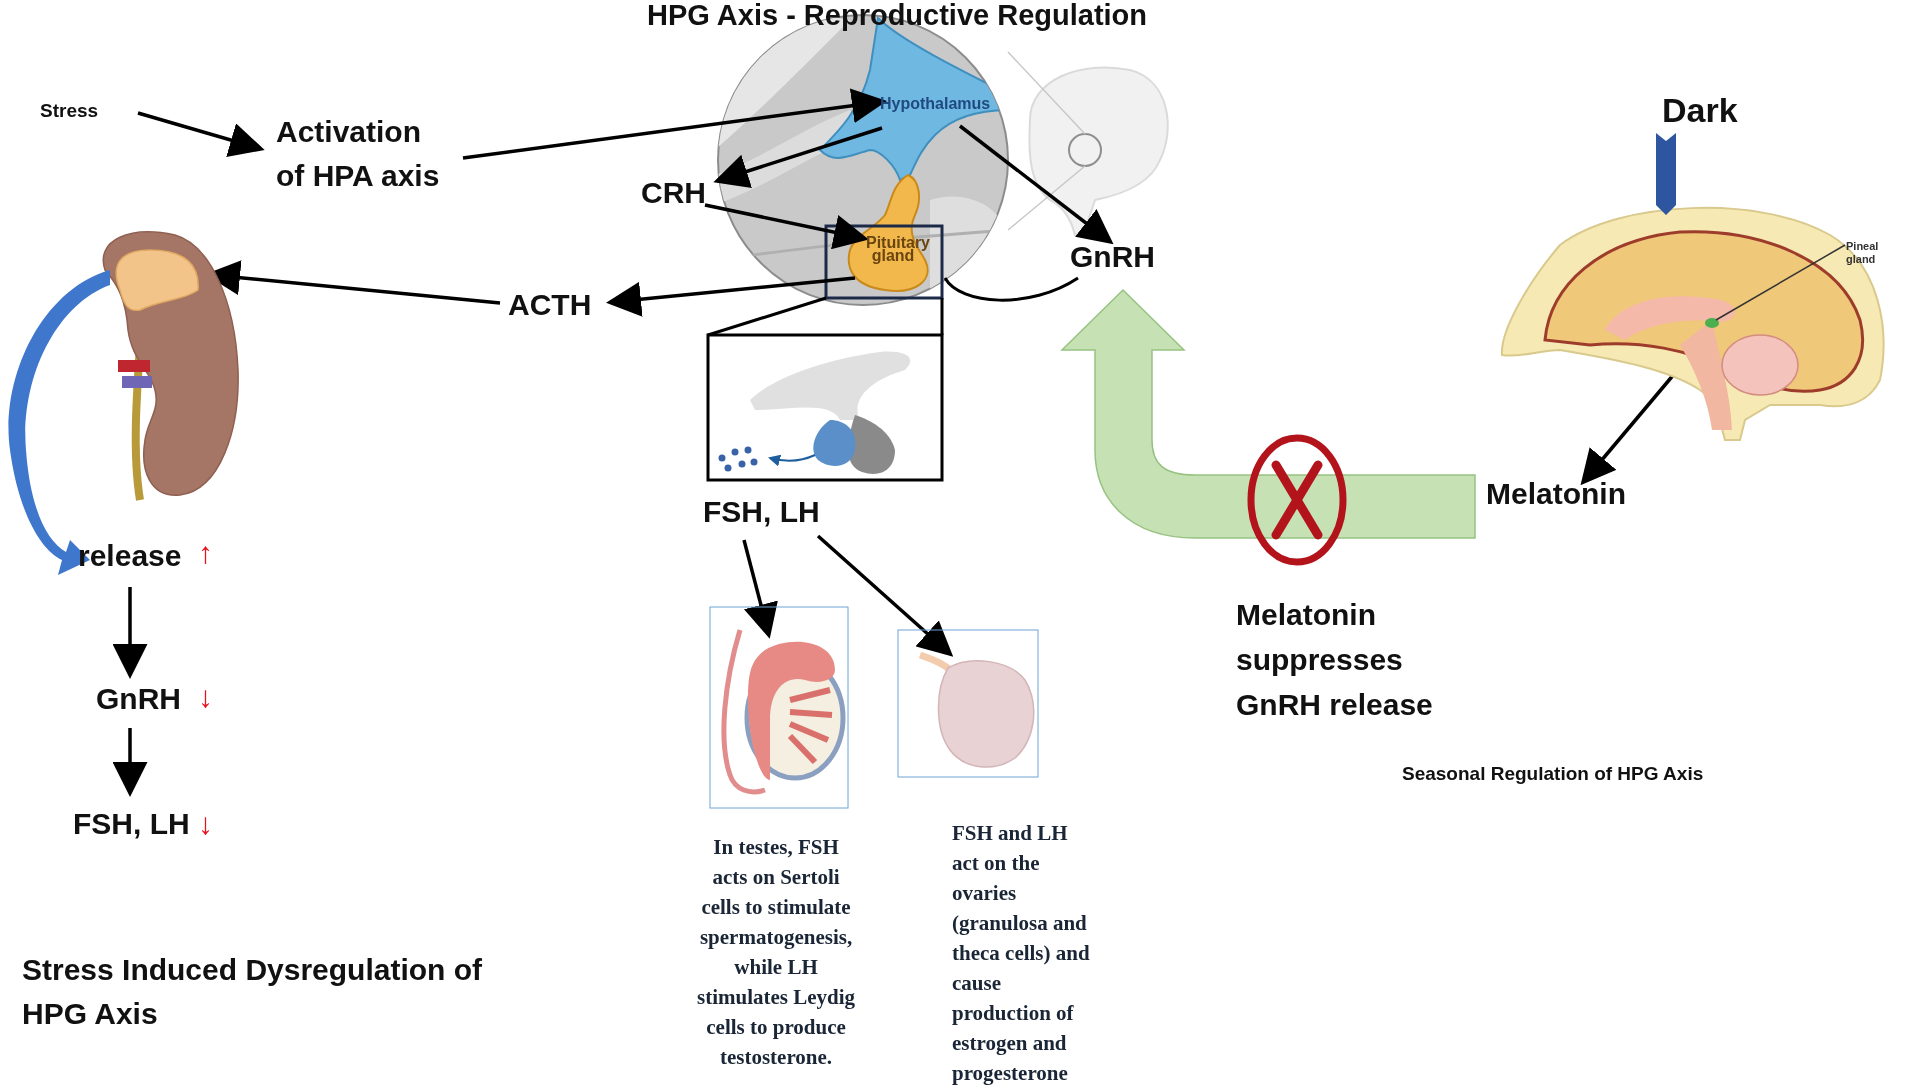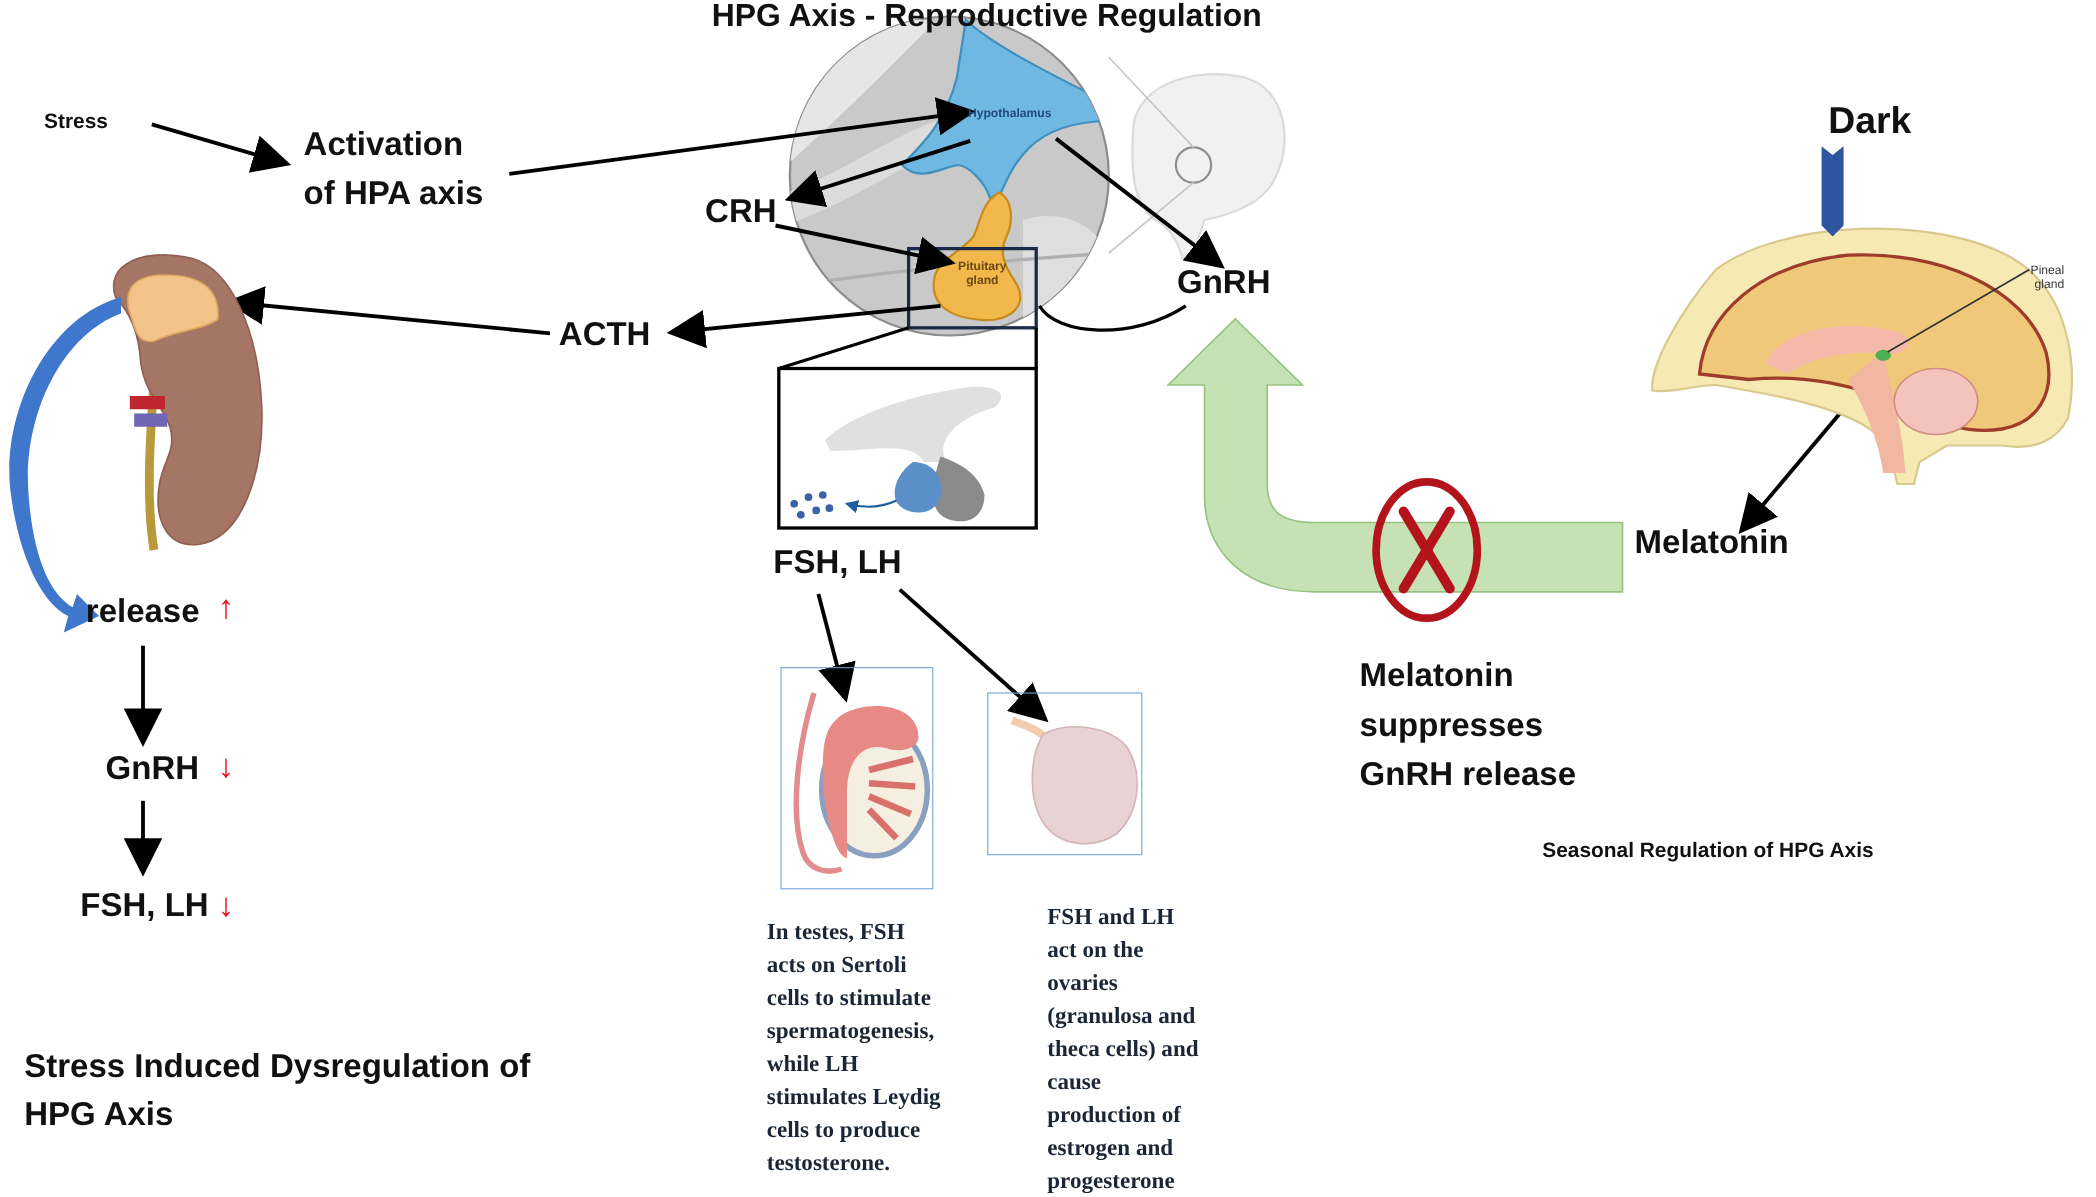--- a/index.html
+++ b/index.html
@@ -7,21 +7,21 @@
          font-family: "Liberation Sans", "DejaVu Sans", sans-serif; color: #111; }
   #stage { position: absolute; left: 0; top: 0; width: 1905px; height: 1088px; }
   .lbl { position: absolute; font-weight: bold; white-space: nowrap; color: #111;
          font-family: "Liberation Sans", "DejaVu Sans", sans-serif; }
   .big { font-size: 30px; line-height: 36px; }
   .med { font-size: 19px; line-height: 34px; }
   .title { font-size: 29px; line-height: 34px; }
   .multiline { white-space: pre-line; }
   .serif { font-family: "Liberation Serif", "DejaVu Serif", serif; font-weight: bold;
            font-size: 21px; line-height: 30px; color: #1a2535; white-space: pre-line; position: absolute; }
-  .tiny { font-size: 11px; font-weight: bold; position: absolute; text-align: center; line-height: 13px; }
+  .tiny { font-size: 16px; font-weight: bold; position: absolute; text-align: center; line-height: 13px; }
   .red-up, .red-down { position: absolute; color: #e8111b; font-size: 30px; font-weight: bold; }
 </style>
 </head>
 <body>
 
 <svg id="stage" width="1905" height="1088" viewBox="0 0 1905 1088" xmlns="http://www.w3.org/2000/svg">
   <defs>
     <marker id="ah" markerWidth="10" markerHeight="10" refX="8" refY="5" orient="auto" markerUnits="strokeWidth">
       <path d="M0,0 L10,5 L0,10 Z" fill="#000"></path>
     </marker>
@@ -148,21 +148,21 @@
 of HPA axis</div>
 <div class="lbl big" style="left:641px; top:175px;">CRH</div>
 <div class="lbl big" style="left:508px; top:287px;">ACTH</div>
 
 <div class="tiny" style="left:880px; top:97px; color:#1f4a80;">Hypothalamus</div>
 <div class="tiny multiline" style="left:866px; top:236px; width:54px; color:#6b4510; white-space:pre-line;">Pituitary
 gland</div>
 <div class="lbl big" style="left:1070px; top:239px;">GnRH</div>
 <div class="lbl big" style="left:703px; top:494px;">FSH, LH</div>
 
-<div class="serif" style="left:697px; top:832px;">In testes, FSH
+<div class="serif" style="left:697px; top:832px;text-align:center;">In testes, FSH
 acts on Sertoli
 cells to stimulate
 spermatogenesis,
 while LH
 stimulates Leydig
 cells to produce
 testosterone.</div>
 <div class="serif" style="left:932px; top:818px;margin-left:20px;">FSH and LH
 act on the
 ovaries
@@ -177,19 +177,19 @@
 <div class="red-up" style="left:198px; top:536px;">↑</div>
 <div class="lbl big" style="left:96px; top:681px;">GnRH</div>
 <div class="red-down" style="left:198px; top:680px;">↓</div>
 <div class="lbl big" style="left:73px; top:806px;">FSH, LH</div>
 <div class="red-down" style="left:198px; top:807px;">↓</div>
 
 <div class="lbl big multiline" style="left:22px; top:948px; line-height:44px;">Stress Induced  Dysregulation of
 HPG Axis</div>
 
 <div class="lbl big" style="left:1662px; top:92px; font-size:34px;">Dark</div>
-<div class="tiny multiline" style="left:1846px; top:240px; color:#333; font-weight:normal; font-size:11px; white-space:pre-line; text-align:right;">Pineal
+<div class="tiny multiline" style="left:1846px; top:240px; color:#333; font-weight:bold; font-size:11px; white-space:pre-line; text-align:left;">Pineal
 gland</div>
 <div class="lbl big" style="left:1486px; top:476px;">Melatonin</div>
 <div class="lbl big multiline" style="left:1236px; top:592px; line-height:45px;">Melatonin
 suppresses
 GnRH release</div>
 <div class="lbl med" style="left:1402px; top:757px;">Seasonal Regulation of HPG Axis</div>
 
 </body></html>

